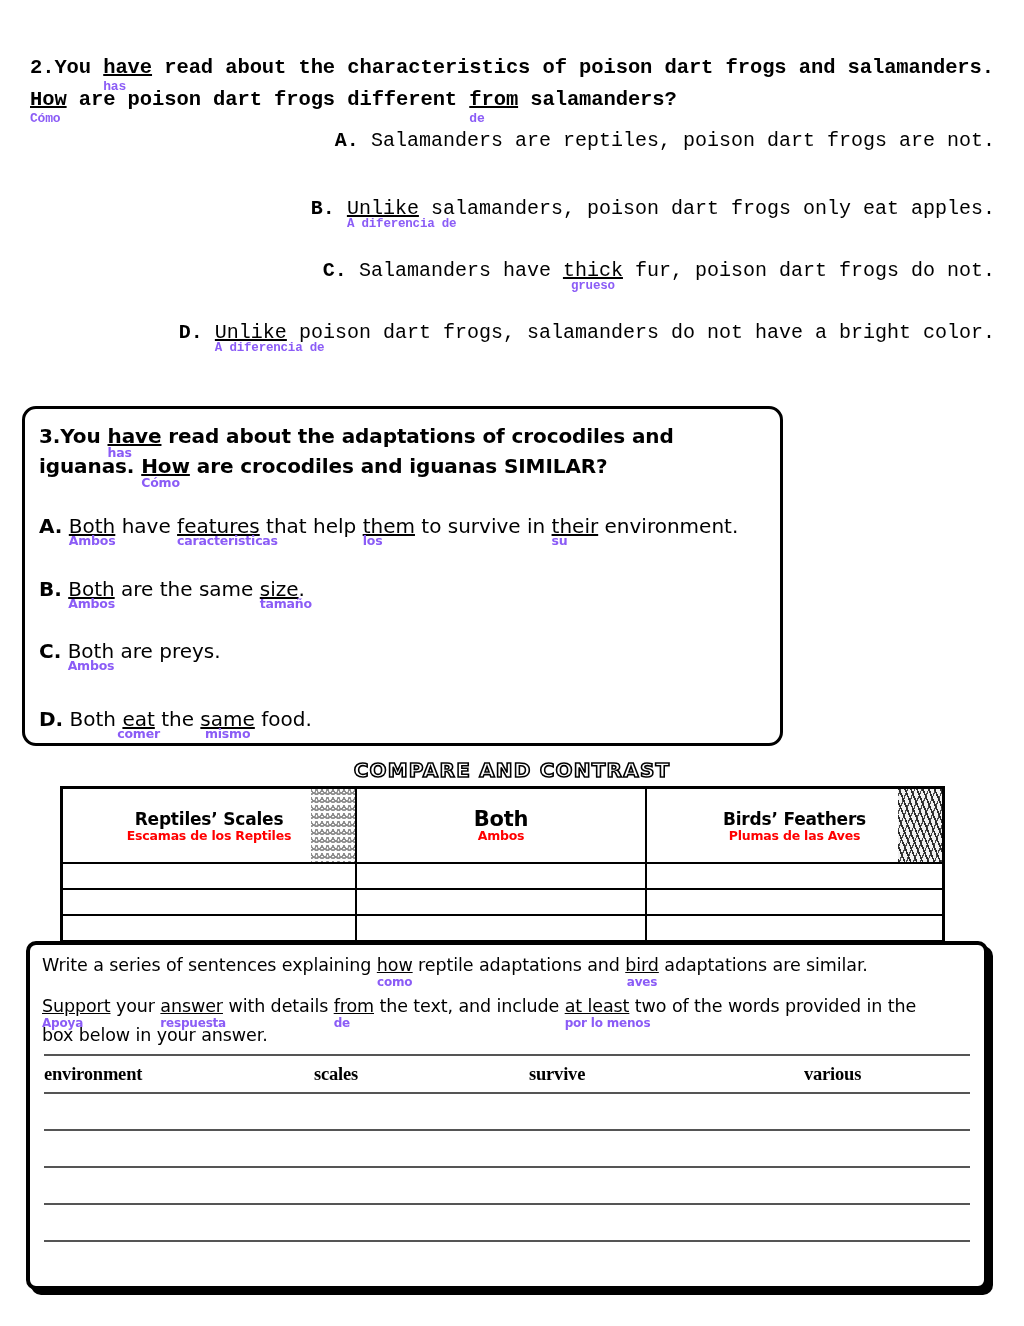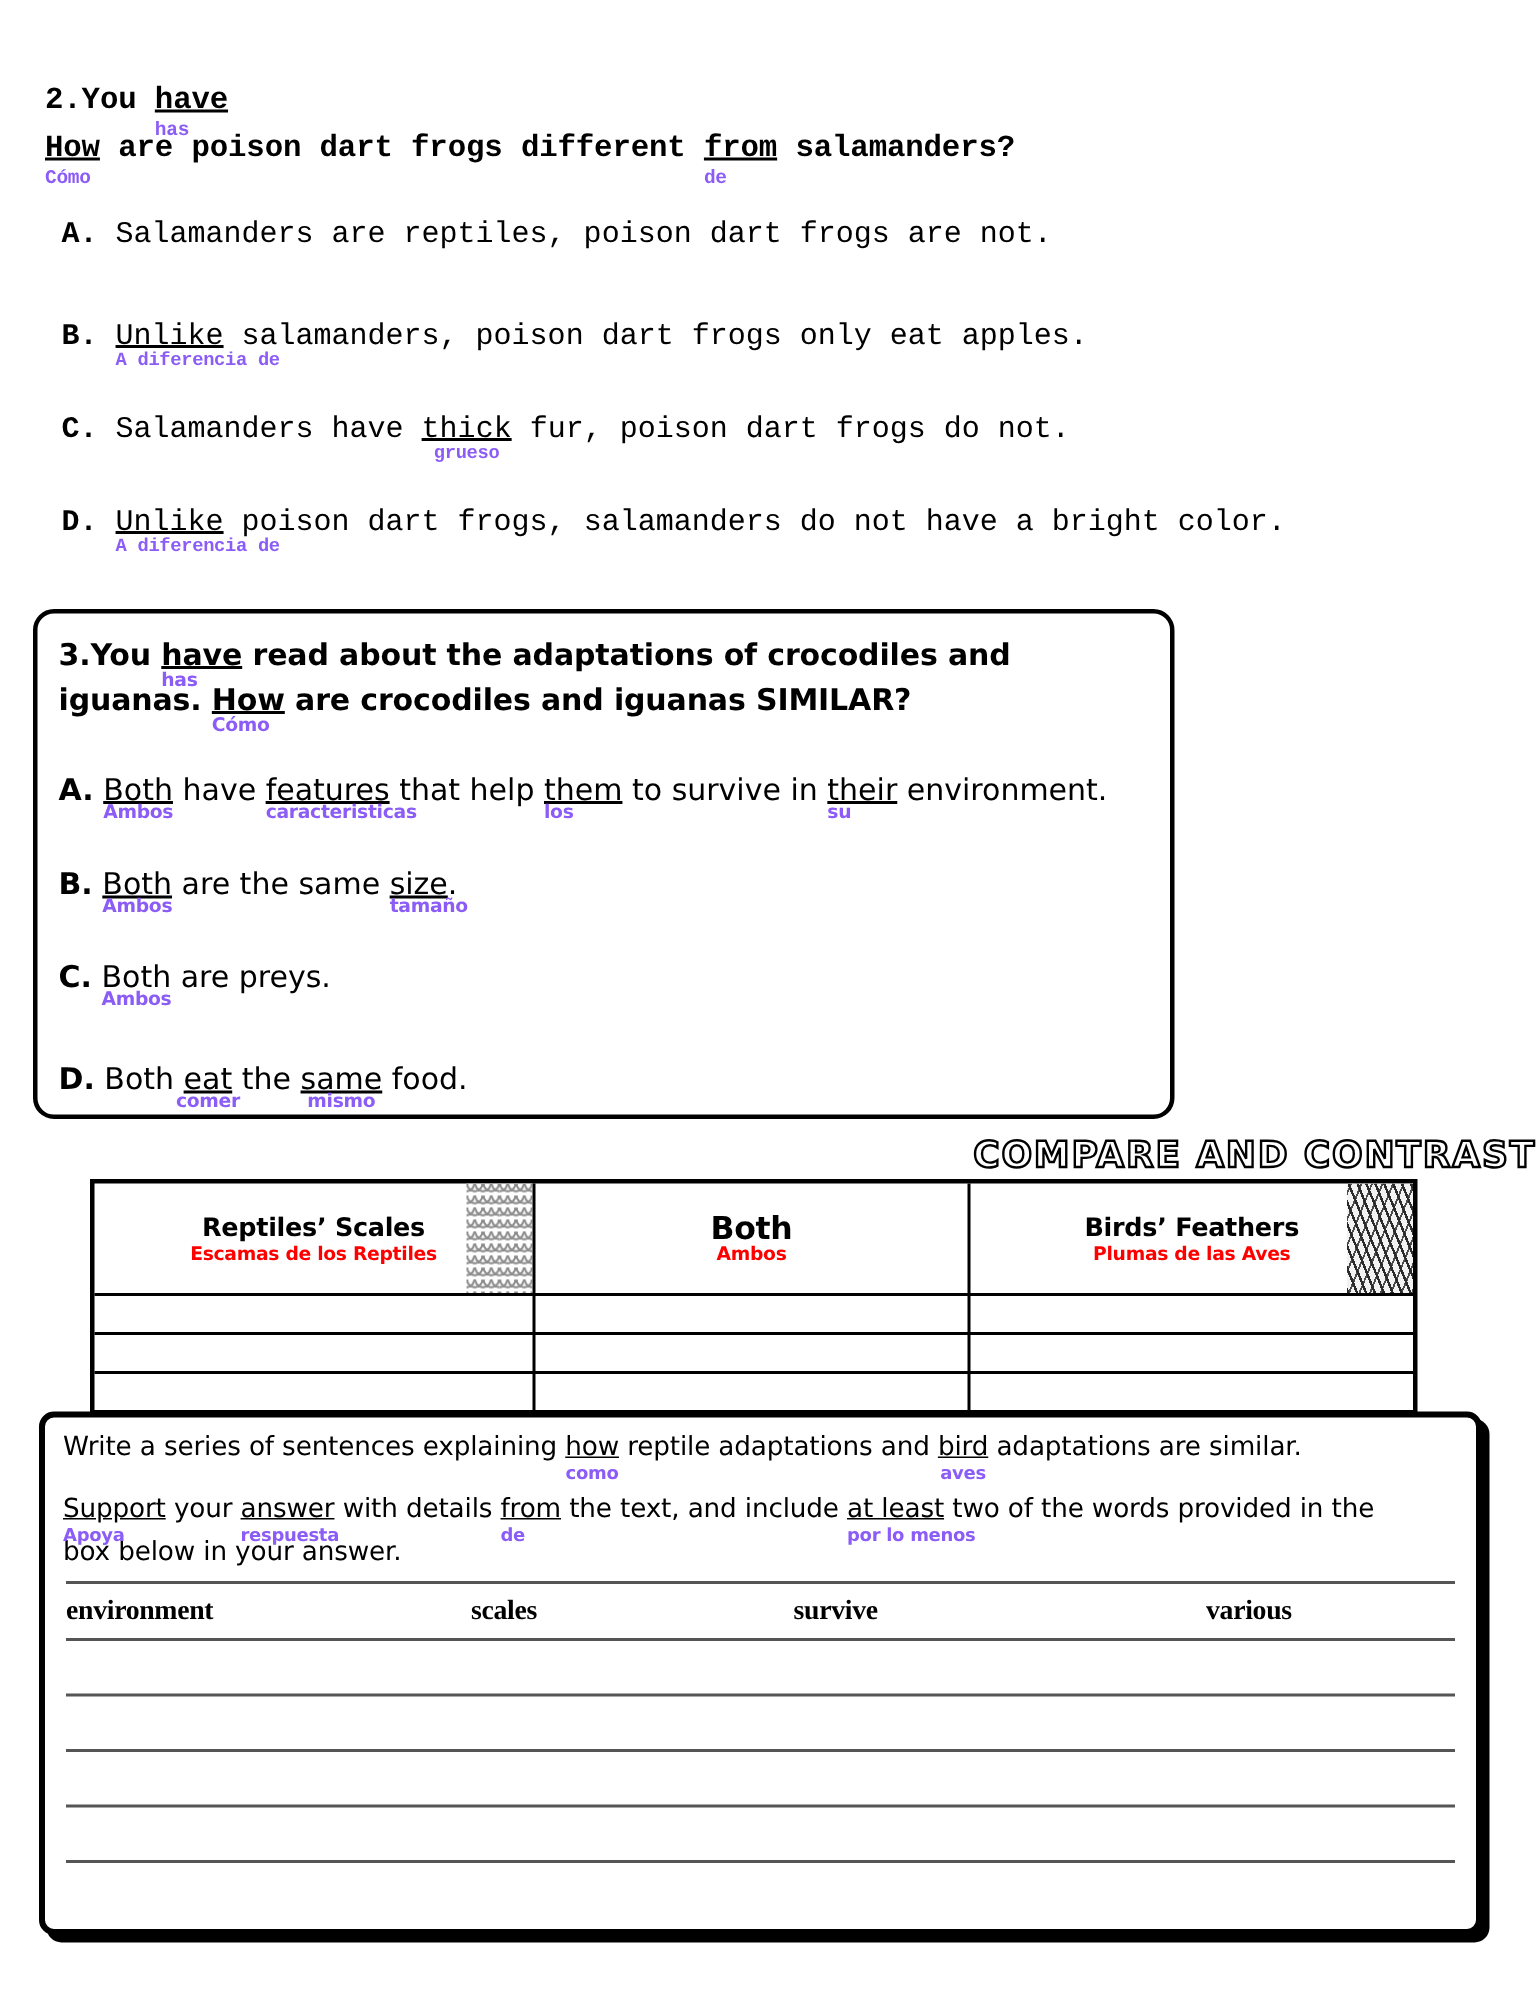--- a/index.html
+++ b/index.html
@@ -42,21 +42,21 @@
     width: 965px;
     font-family: Liberation Mono, monospace;
   }
   #q2 .qline {
     font-size: 20.5px;
     font-weight: bold;
     line-height: 32px;
     letter-spacing: -0.1px;
   }
   #q2 .qline .es { font-size: 13px; }
-  #q2 .opts { margin-top: 28px; }
+  #q2 .opts { margin-top: 12px; text-align: right; }
   #q2 .opt {
     font-size: 20px;
     line-height: 26px;
     margin-left: 11px;
   }
   #q2 .opt .lt { font-weight: bold; }
   #q2 .opt .es { font-size: 12.5px; }
   #q2 .o-a { margin-bottom: 42px; }
   #q2 .o-b { margin-bottom: 36px; }
   #q2 .o-c { margin-bottom: 36px; }
@@ -88,22 +88,22 @@
   #q3 .o-a { margin-top: 32px; margin-bottom: 37px; }
   #q3 .o-b { margin-bottom: 36px; }
   #q3 .o-c { margin-bottom: 42px; }
 
   
   #cc-title {
     position: absolute;
     left: 0;
     top: 757px;
     width: 1024px;
-    text-align: right;
-    font-size: 24px;
+    text-align: center;
+    font-size: 20px;
     font-weight: bold;
     letter-spacing: 1.2px;
     color: #ffffff;
     -webkit-text-stroke: 1.6px #000000;
     font-family: "DejaVu Sans", "Liberation Sans", sans-serif;
     line-height: 26px;
   }
 
   
   #cc-grid {
@@ -217,21 +217,21 @@
 
   .wline { height: 37px; border-bottom: 2px solid #555; margin: 0 2px; }
   .wline.last { border-bottom: none; }
 </style>
 </head>
 <body>
 
 <div id="q2">
 
   <div class="qline">
-    <span>2.</span><span>You </span><span class="gl"><span class="u">have</span><span class="es">has</span></span><br>
+    <span>2.</span><span>You </span><span class="gl"><span class="u">have</span><span class="es">has</span></span><span> read about the characteristics of poison dart frogs and salamanders.</span><br>
     <span class="gl"><span class="u">How</span><span class="es">Cómo</span></span><span> are poison dart frogs different </span><span class="gl"><span class="u">from</span><span class="es">de</span></span><span> salamanders?</span>
   </div>
 
   <div class="opts">
     <div class="opt o-a">
       <span class="lt">A.</span>
       <span>Salamanders are reptiles, poison dart frogs are not.</span>
     </div>
 
     <div class="opt o-b">

